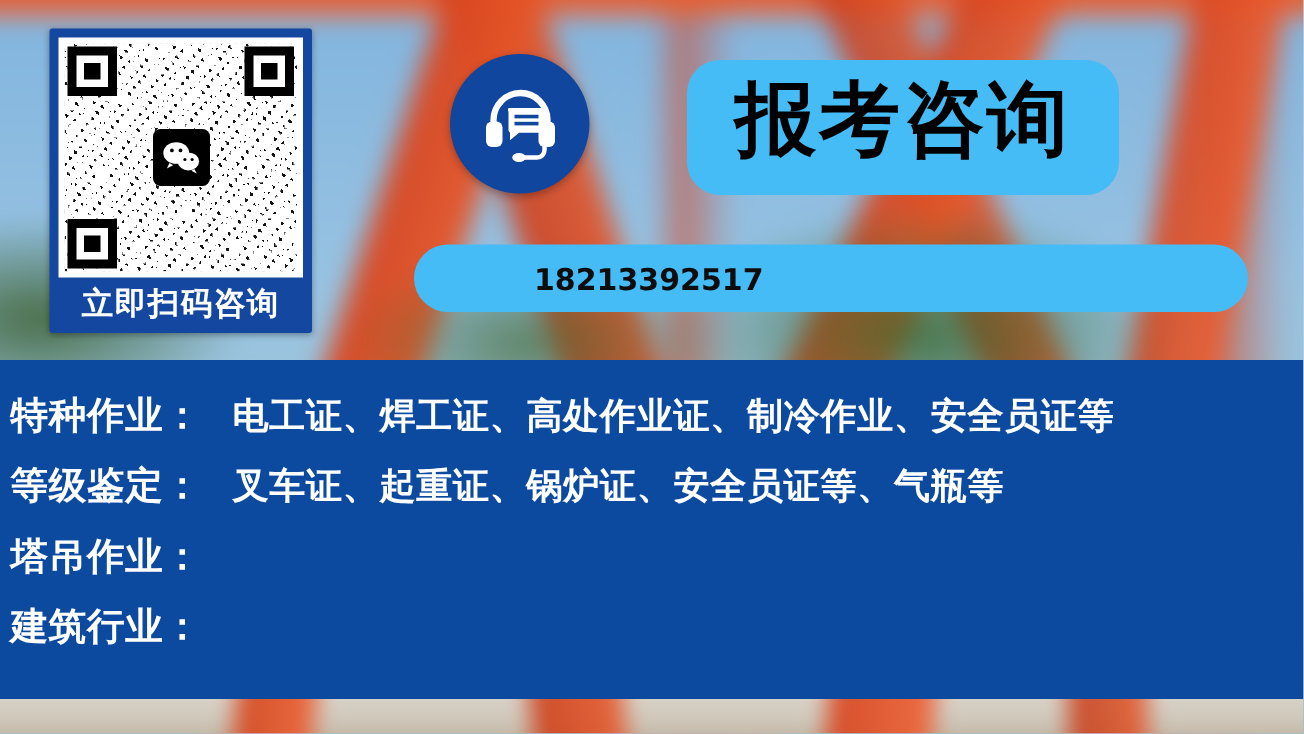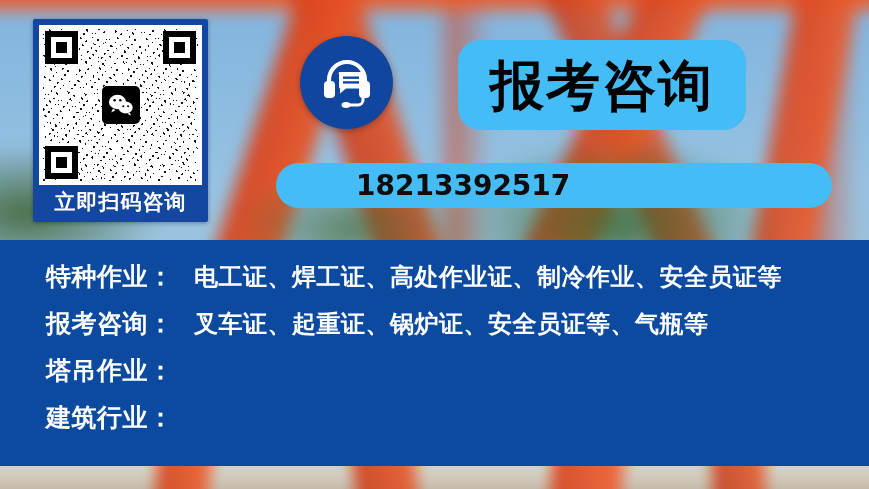--- a/index.html
+++ b/index.html
@@ -171,21 +171,21 @@
     position: absolute;
     left: 458px; top: 40px;
     width: 288px; height: 90px;
     background: #45bcf5;
     border-radius: 22px;
     display: flex;
     align-items: center;
     justify-content: center;
   }
   .pill-title span {
-    font-family: Liberation Sans, sans-serif;
+    font-family: Liberation Mono, monospace;
     font-weight: bold;
     font-size: 54px;
     color: #000000;
     letter-spacing: 2px;
     line-height: 1;
   }
 
   .pill-phone {
     position: absolute;
     left: 276px; top: 163px;
@@ -199,21 +199,21 @@
   .pill-phone .ph-label {
     font-family: "DejaVu Sans", "Liberation Sans", sans-serif;
     font-weight: bold;
     font-size: 25px;
     color: #0d0d0d;
     letter-spacing: 1px;
   }
   .pill-phone .ph-number {
     font-family: "DejaVu Sans", "Liberation Sans", sans-serif;
     font-weight: bold;
-    font-size: 28px;
+    font-size: 20px;
     color: #0d0d0d;
     letter-spacing: 0px;
     margin-left: 58px;
   }
 
   
   .info-panel {
     position: absolute;
     left: 0; right: 0;
     top: 240px;
@@ -229,21 +229,20 @@
   }
   .info-label {
     width: 148px;
     flex: 0 0 148px;
     color: #ffffff;
     font-family: Liberation Sans, sans-serif;
     font-weight: bold;
     font-size: 25px;
     letter-spacing: .5px;
     white-space: nowrap;
-    margin-left: 39px;
   }
   .info-value {
     color: #ffffff;
     font-family: "DejaVu Sans", "Liberation Sans", sans-serif;
     font-weight: bold;
     font-size: 24px;
     letter-spacing: .5px;
     white-space: nowrap;
   }
 </style>
@@ -302,21 +301,21 @@
   </div>
 
   <div class="info-panel">
 
     <div class="info-row">
       <div class="info-label">特种作业：</div>
       <div class="info-value">电工证、焊工证、高处作业证、制冷作业、安全员证等</div>
     </div>
 
     <div class="info-row">
-      <div class="info-label">报考咨询：</div>
+      <div class="info-label">等级鉴定：</div>
       <div class="info-value">叉车证、起重证、锅炉证、安全员证等、气瓶等</div>
     </div>
 
     <div class="info-row">
       <div class="info-label">塔吊作业：</div>
     </div>
 
     <div class="info-row">
       <div class="info-label">建筑行业：</div>
     </div>

